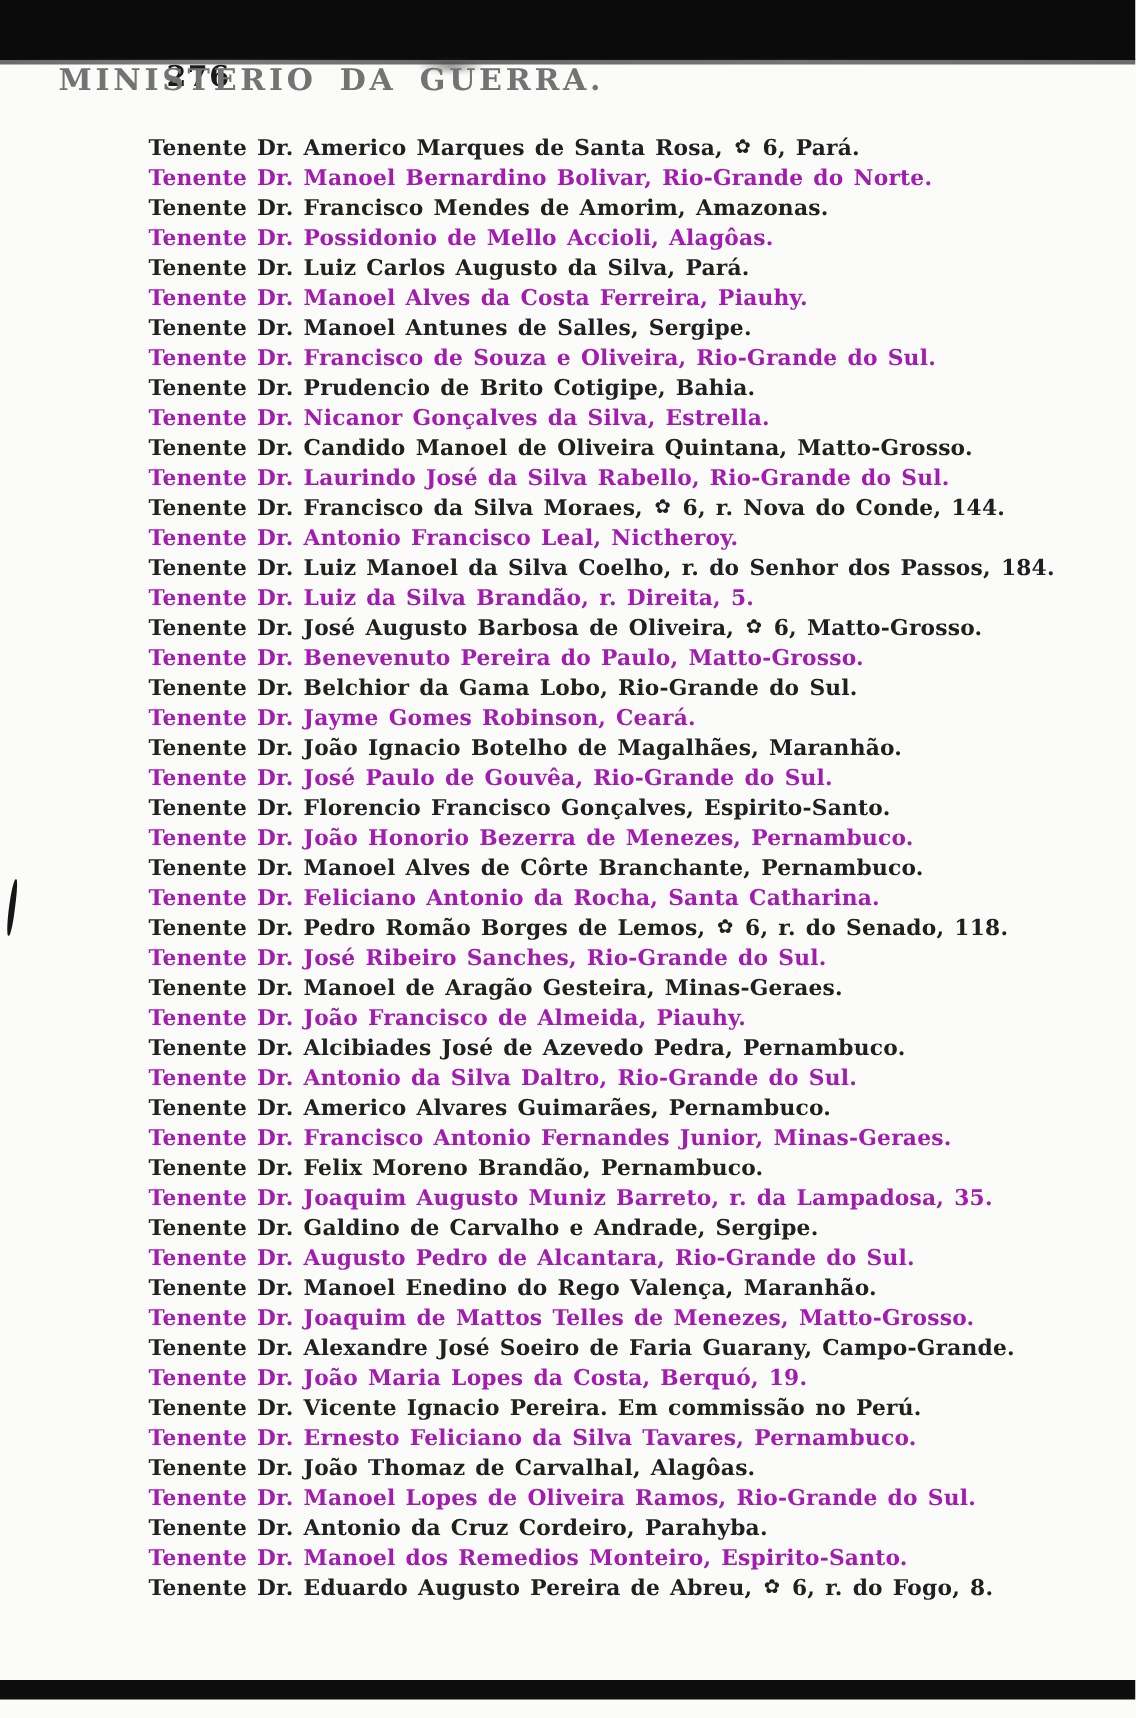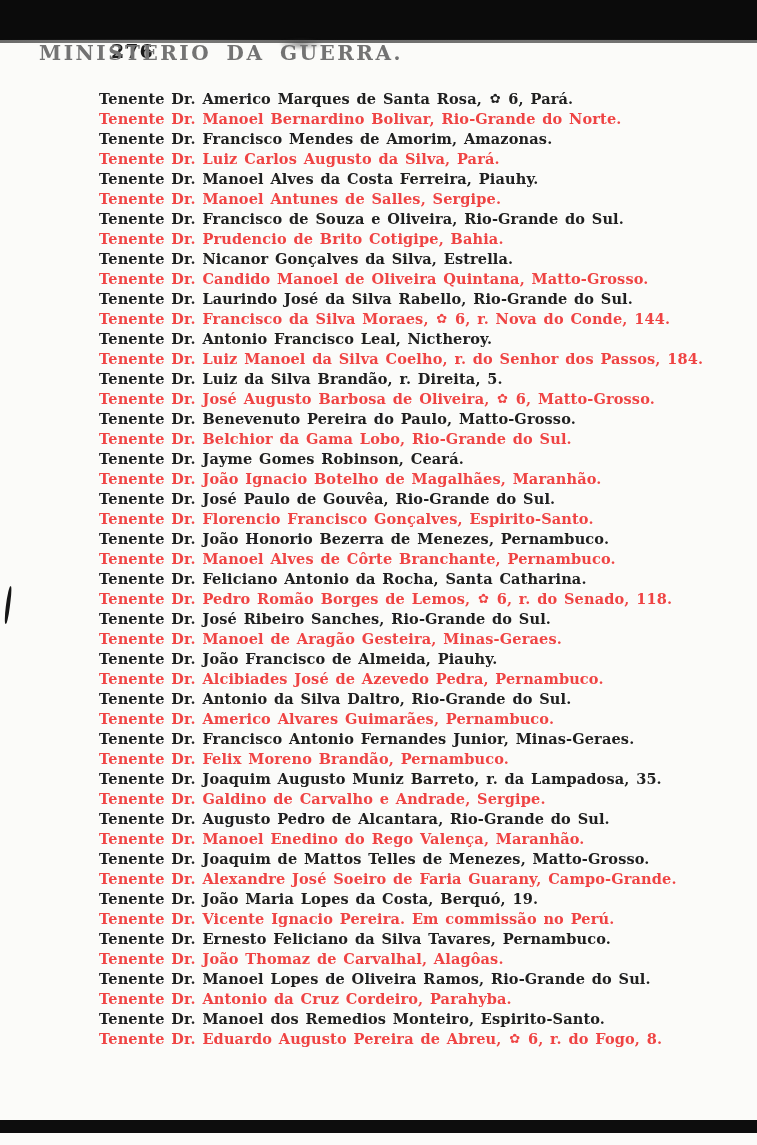--- a/index.html
+++ b/index.html
@@ -92,21 +92,21 @@
     margin-left: 24px;
   }
   .line {
     height: 20px;
     line-height: 20px;
     font-size: 14.5px;
     font-weight: 700;
     letter-spacing: 0.15px;
     word-spacing: 1.5px;
     white-space: nowrap;
-    color: #ef4444;
+    color: #a21caf;
   }
   .line:nth-child(odd) { color: #202020; }
   .medal {
     font-family: "DejaVu Sans", sans-serif;
     font-size: 13px;
     display: inline-block;
     transform: translateY(-1px);
     padding: 0 1px;
   }
 </style>
@@ -125,20 +125,21 @@
     <span class="page-number">276</span>
     <div class="page-title">MINISTERIO DA GUERRA.</div>
   </div>
 
   <div class="ink-mark"></div>
 
   <div class="entries">
       <div class="line"><span>Tenente Dr. Americo Marques de Santa Rosa, </span><span class="medal">✿</span><span> 6, Pará.</span></div>
       <div class="line"><span>Tenente Dr. Manoel Bernardino Bolivar, Rio-Grande do Norte.</span></div>
       <div class="line"><span>Tenente Dr. Francisco Mendes de Amorim, Amazonas.</span></div>
+      <div class="line"><span>Tenente Dr. Possidonio de Mello Accioli, Alagôas.</span></div>
       <div class="line"><span>Tenente Dr. Luiz Carlos Augusto da Silva, Pará.</span></div>
       <div class="line"><span>Tenente Dr. Manoel Alves da Costa Ferreira, Piauhy.</span></div>
       <div class="line"><span>Tenente Dr. Manoel Antunes de Salles, Sergipe.</span></div>
       <div class="line"><span>Tenente Dr. Francisco de Souza e Oliveira, Rio-Grande do Sul.</span></div>
       <div class="line"><span>Tenente Dr. Prudencio de Brito Cotigipe, Bahia.</span></div>
       <div class="line"><span>Tenente Dr. Nicanor Gonçalves da Silva, Estrella.</span></div>
       <div class="line"><span>Tenente Dr. Candido Manoel de Oliveira Quintana, Matto-Grosso.</span></div>
       <div class="line"><span>Tenente Dr. Laurindo José da Silva Rabello, Rio-Grande do Sul.</span></div>
       <div class="line"><span>Tenente Dr. Francisco da Silva Moraes, </span><span class="medal">✿</span><span> 6, r. Nova do Conde, 144.</span></div>
       <div class="line"><span>Tenente Dr. Antonio Francisco Leal, Nictheroy.</span></div>

